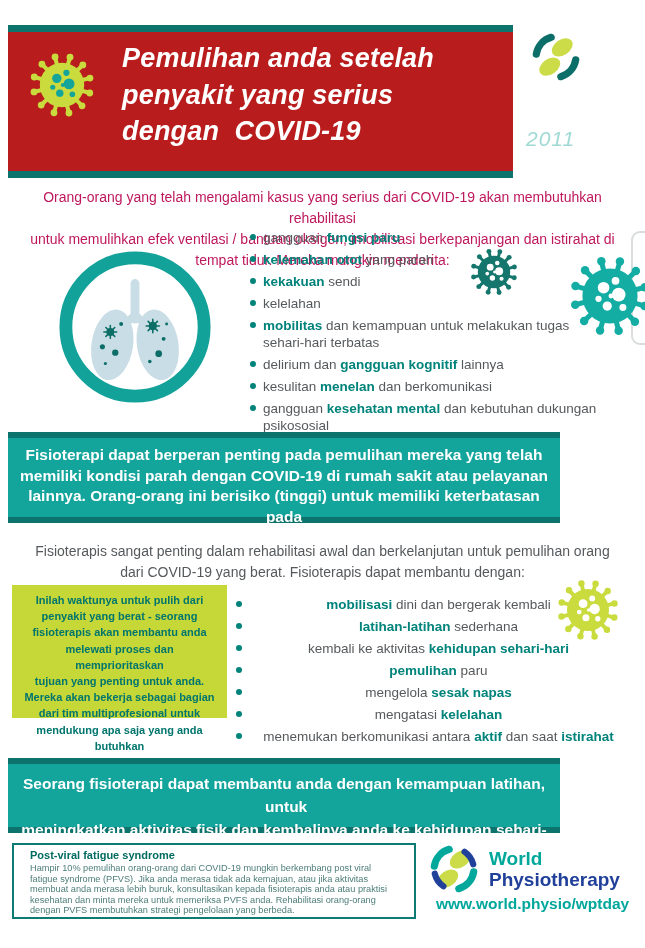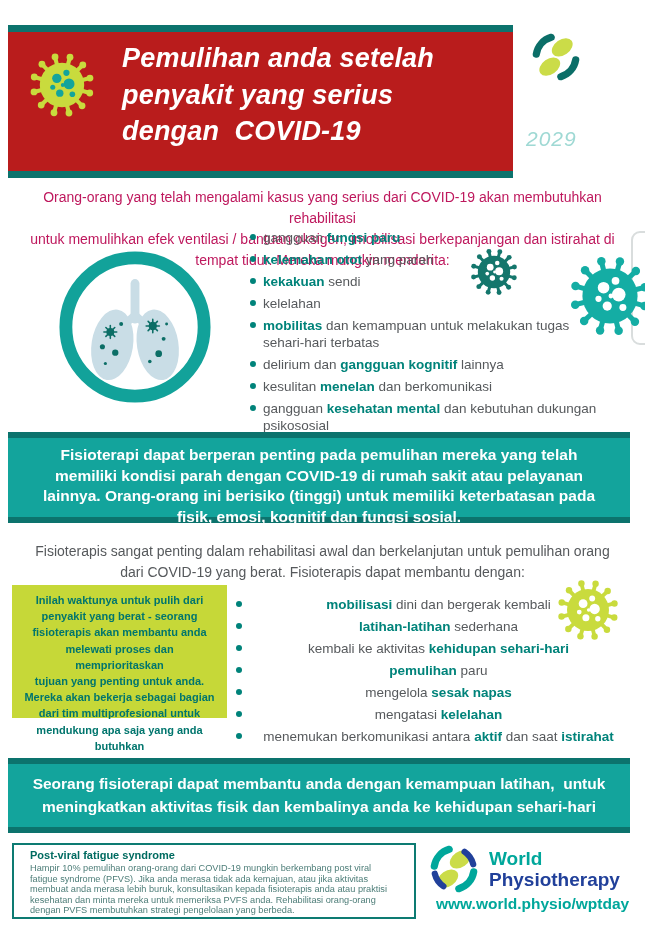--- a/index.html
+++ b/index.html
@@ -28,21 +28,21 @@
   ul.blist .dot{position:absolute;left:0;top:5px;width:6px;height:6px;border-radius:50%;background:#00837a;}
   .em{color:#00837a;font-weight:700;}
   .card-edge{position:absolute;left:631px;top:231px;width:22px;height:114px;background:#fff;
              border:2px solid #d9dddd;border-radius:9px;box-sizing:border-box;z-index:1;}
   .virus{position:absolute;z-index:2;}
   .v-dark{left:467px;top:245px;width:54px;height:54px;}
   .v-big{left:564px;top:250px;width:92px;height:92px;}
   .v-green2{left:553px;top:575px;width:70px;height:70px;}
   .virus svg,.hdr-virus svg{width:100%;height:100%;display:block;}
   
-  .banner{position:absolute;left:8px;width:622px;background:#13a49c;border-top:6px solid #0c736d;
+  .banner{position:absolute;left:8px;width:552px;background:#13a49c;border-top:6px solid #0c736d;
           border-bottom:6px solid #0c736d;box-sizing:border-box;color:#fff;font-weight:700;
           text-align:center;}
   .banner1{top:432px;height:91px;font-size:15.5px;line-height:20.5px;padding-top:7px;}
   .banner2{top:758px;height:75px;font-size:15.5px;line-height:23px;padding-top:8px;}
   
   .para2{position:absolute;left:8px;top:541px;width:629px;text-align:center;color:#56595c;
          font-size:14px;line-height:21px;font-weight:500;}
   .greenbox{position:absolute;left:12px;top:585px;width:215px;height:133px;background:#c6d838;
             box-sizing:border-box;padding:7px 8px;color:#00756d;font-weight:700;font-size:11px;
             line-height:16.2px;text-align:center;}
@@ -104,21 +104,21 @@
     <div class="header-title">Pemulihan anda setelah<br>penyakit yang serius<br>dengan &nbsp;COVID-19</div>
     <div class="ptday">
       <svg viewBox="0 0 100 100">
         <ellipse cx="63" cy="30" rx="24" ry="16" transform="rotate(-35 63 30)" fill="#cbdc48"></ellipse>
         <ellipse cx="37" cy="70" rx="24" ry="16" transform="rotate(-35 37 70)" fill="#cbdc48"></ellipse>
         <path d="M40,9 A44,44 0 0 0 9,44" stroke="#0b6e68" stroke-width="15" fill="none" stroke-linecap="round"></path>
         <path d="M60,91 A44,44 0 0 0 91,56" stroke="#0b6e68" stroke-width="15" fill="none" stroke-linecap="round"></path>
       </svg>
       <div class="l1">World</div>
       <div class="l2">PT Day</div>
-      <div class="year">2029</div>
+      <div class="year">2011</div>
     </div>
   </div>
 
   <div class="intro">Orang-orang yang telah mengalami kasus yang serius dari COVID-19 akan membutuhkan rehabilitasi<br>untuk memulihkan efek ventilasi / bantuan oksigen, imobilisasi berkepanjangan dan istirahat di<br>tempat tidur. Mereka mungkin menderita:</div>
 
   <span class="lungs">
     <svg viewBox="0 0 160 160">
       <circle cx="80" cy="80" r="70" fill="#ffffff" stroke="#12a29a" stroke-width="13"></circle>
       <path d="M80,36 v36" stroke="#c9dde6" stroke-width="9" stroke-linecap="round" fill="none"></path>
       <path d="M80,68 L62,84 M80,68 L98,84" stroke="#c9dde6" stroke-width="8" stroke-linecap="round" fill="none"></path>

